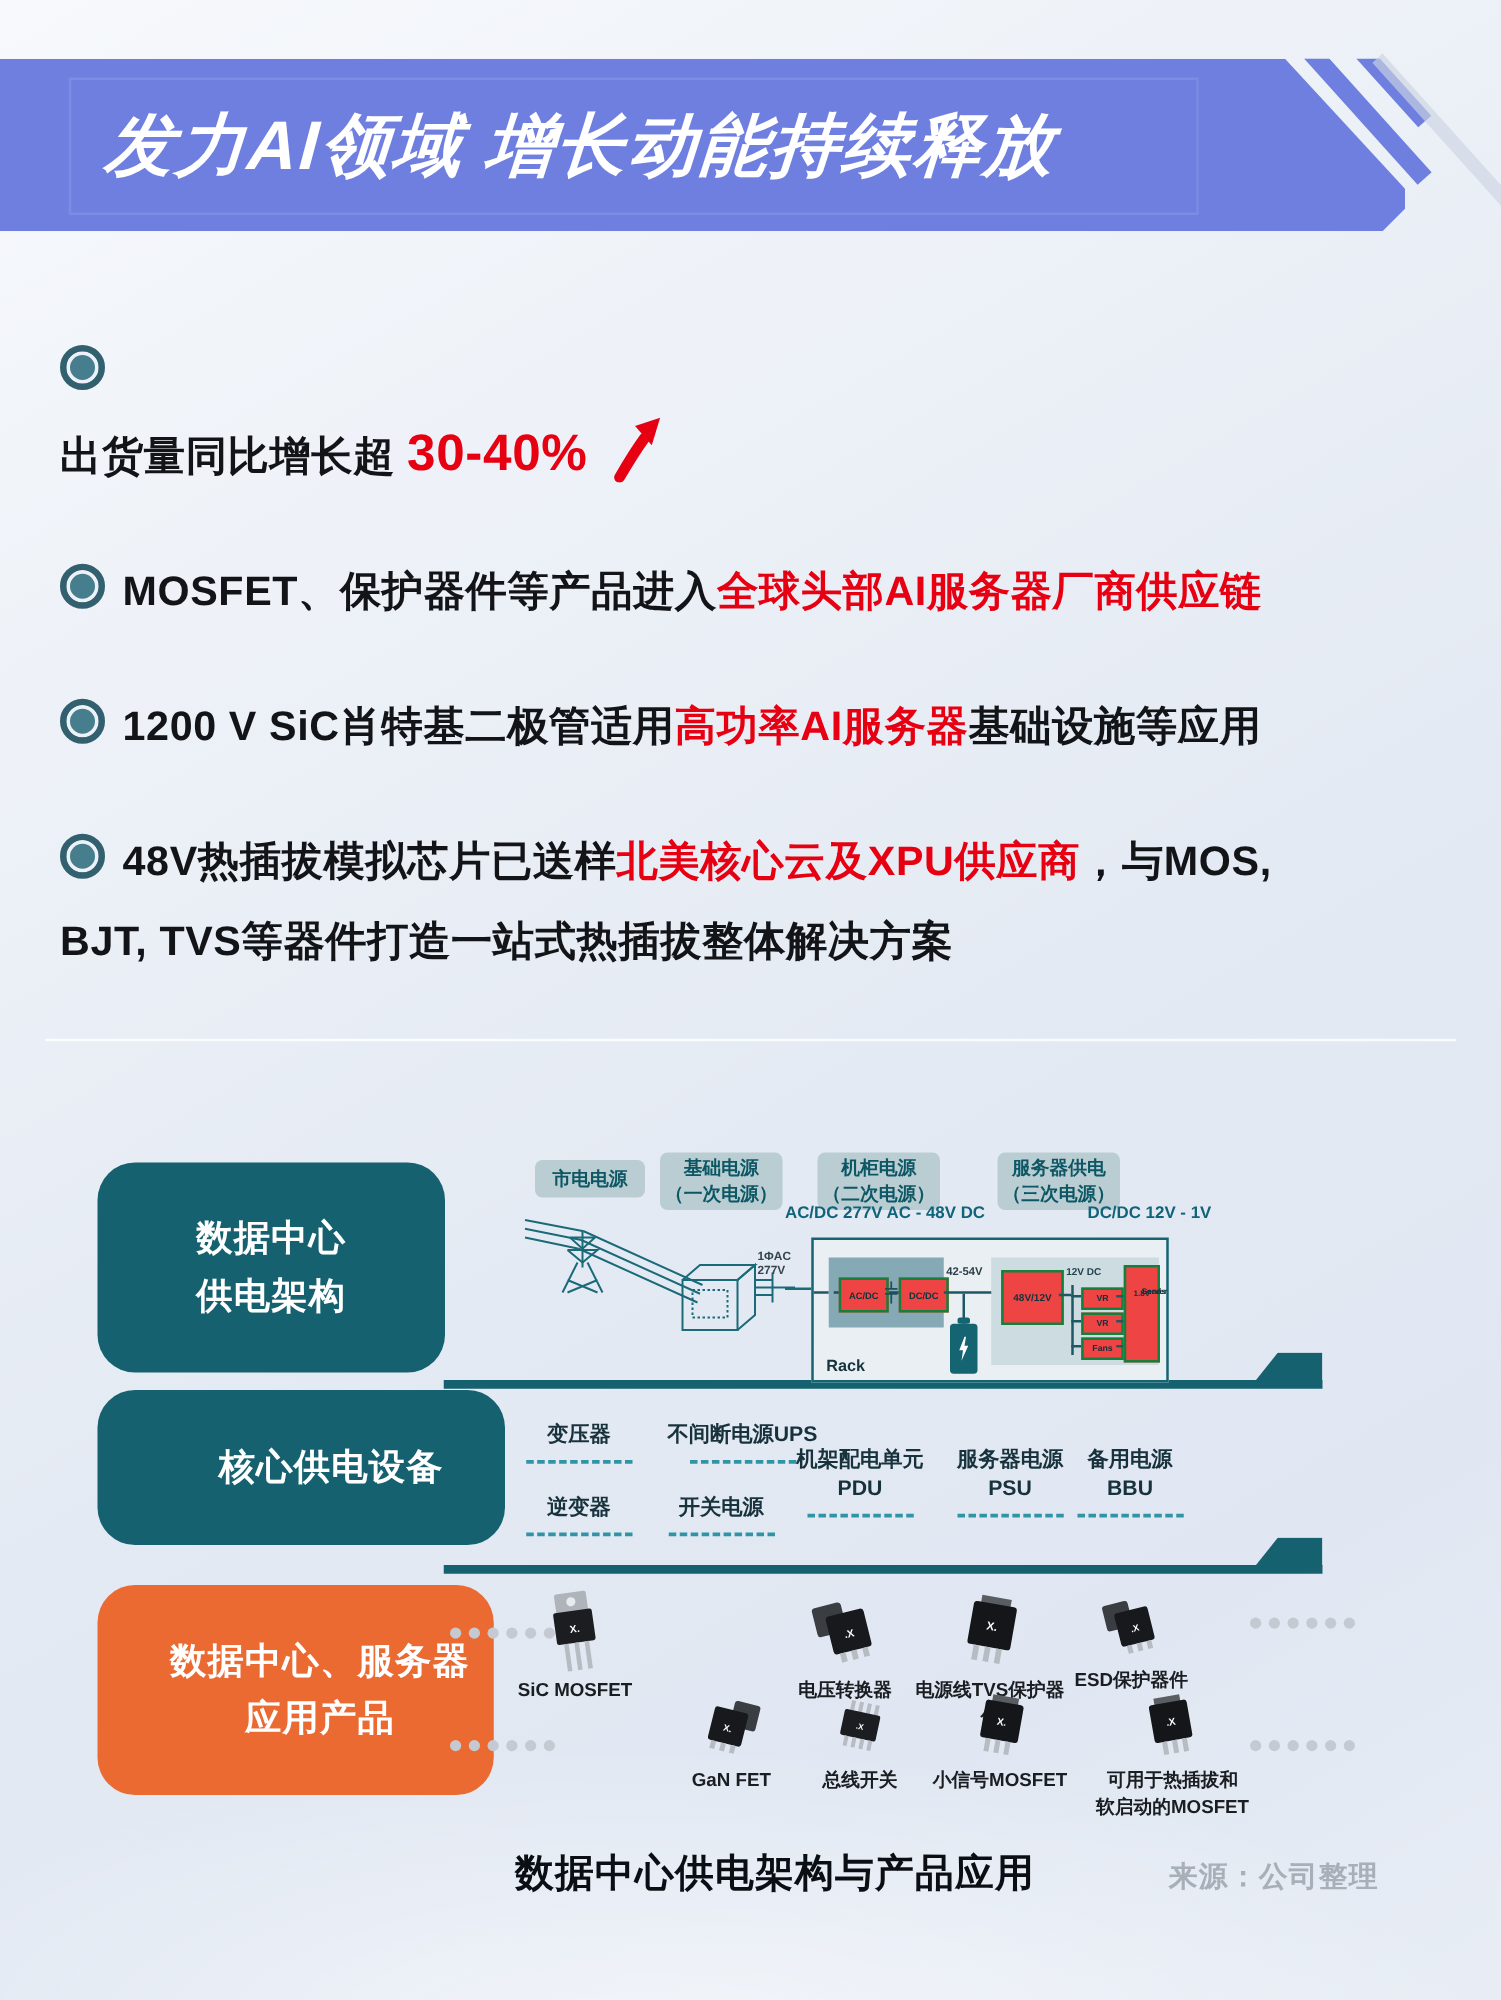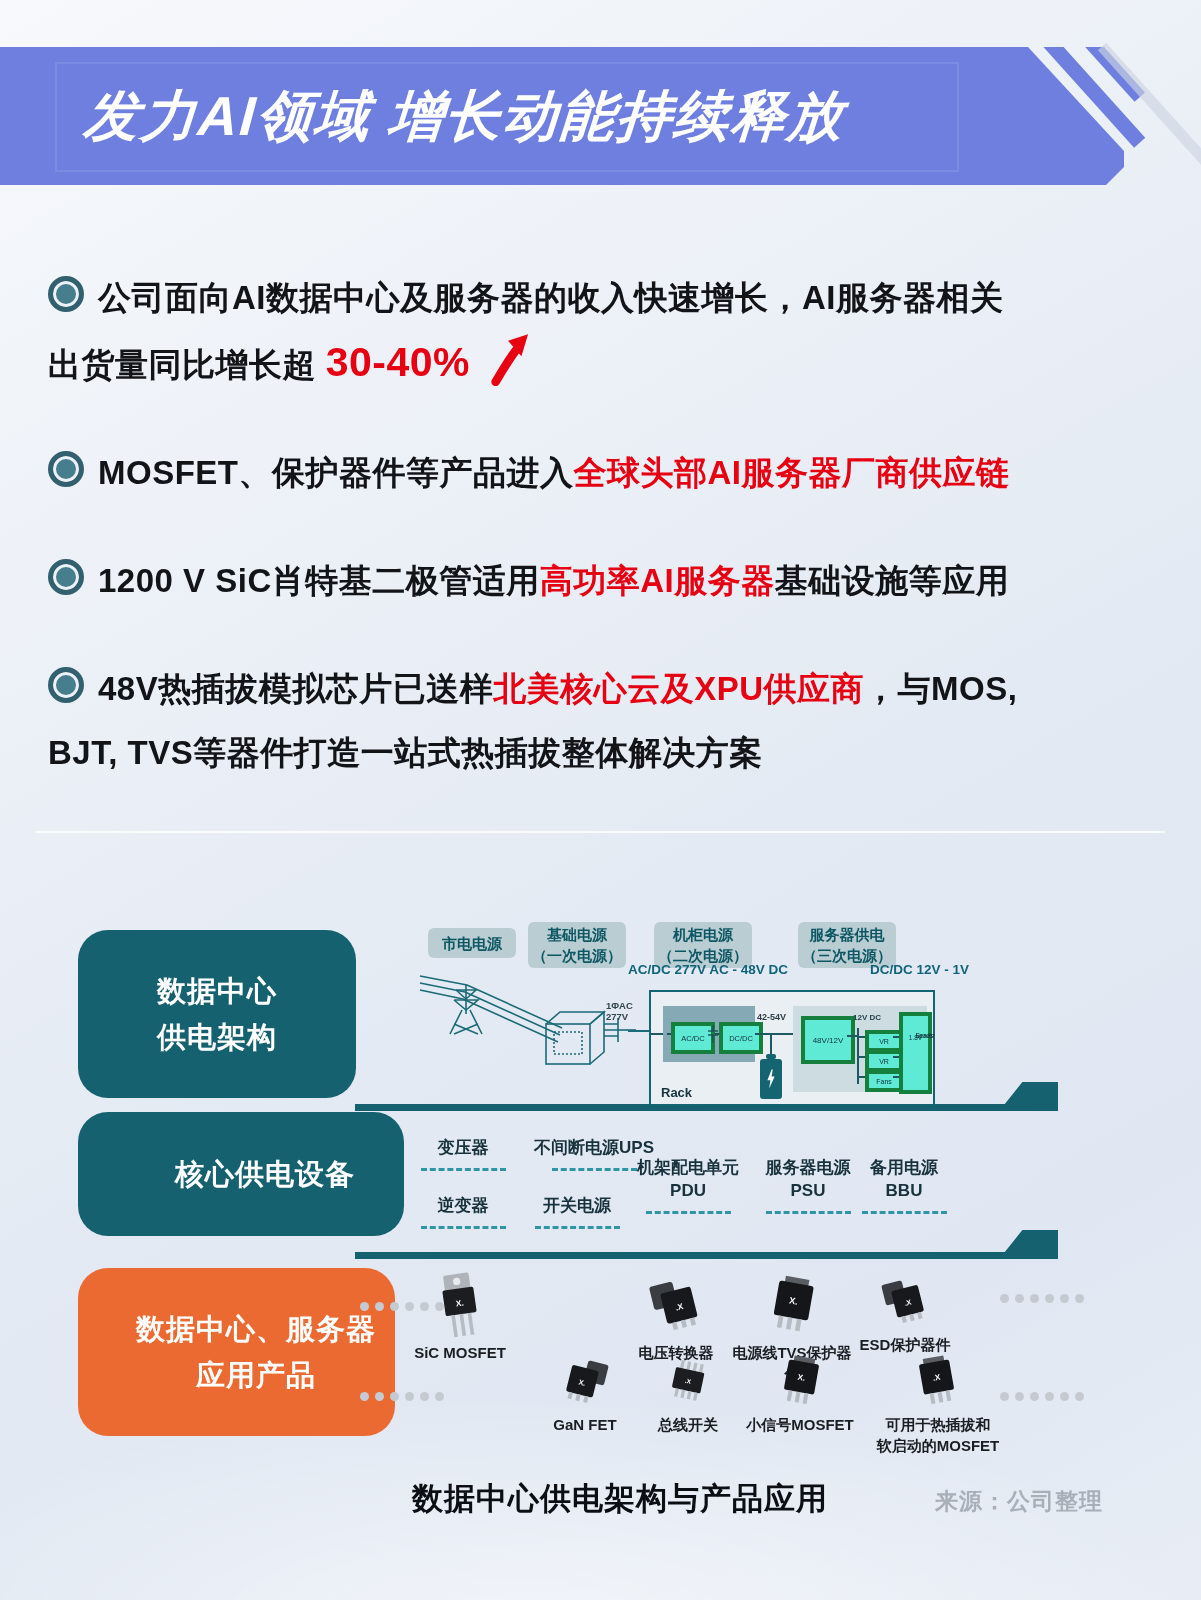--- a/index.html
+++ b/index.html
@@ -57,21 +57,21 @@
   .conv-1{left:628px;top:962px;} .conv-2{left:764px;top:1000px;padding-left:16px;} .conv-3{left:870px;top:962px;}
   .tower-svg{position:absolute;left:418px;top:972px;width:218px;height:108px;}
   .phase-label{position:absolute;left:606px;top:1000px;color:#33454d;font-size:9.5px;font-weight:700;line-height:11px;}
   .wire-ext{position:absolute;left:628px;top:1030px;width:24px;height:2px;background:#1b6a78;}
 
   .rack{position:absolute;left:649px;top:990px;width:282px;height:112px;border:2.5px solid #156472;background:#e9eff3;}
   .rack *{position:absolute;}
   .rk-wire{background:#1e5864;height:2px;}
   .rk-dark{left:12px;top:14px;width:92px;height:56px;background:#85aab6;}
   .rk-darkwire{left:4px;top:27px;width:84px;height:1.5px;background:#1e4f5c;}
-  .rk-chipbox{background:#5eead4;border:4px solid #15803d;color:#12323c;font-size:7.5px;font-weight:400;
+  .rk-chipbox{background:#ef4444;border:2px solid #15803d;color:#12323c;font-size:7.5px;font-weight:700;
     display:flex;align-items:center;justify-content:center;}
   .rk-acdc{left:8px;top:16px;width:36px;height:24px;}
   .rk-dcdc{left:56px;top:16px;width:36px;height:24px;}
   .rk-cap{left:44px;top:19px;}
   .rk-wireA{left:0;top:41px;width:12px;}
   .rk-wireB{left:104px;top:41px;width:40px;}
   .rk-midv{left:106px;top:20px;color:#2c3e46;font-size:9px;font-weight:700;}
   .rk-battwire{left:119px;top:43px;width:2px;height:24px;background:#1e5864;}
   .rk-batt{left:109px;top:67px;width:22px;height:40px;background:#156472;border-radius:3px;
     display:flex;align-items:center;justify-content:center;}
@@ -177,21 +177,21 @@
     <div class="banner-frame"></div>
     <div class="banner-title">发力AI领域  增长动能持续释放</div>
   </div>
   <div class="stripe-box">
     <div class="stripe stripe-1"></div>
     <div class="stripe stripe-2"></div>
   </div>
   <div class="silver-streak"></div>
 
   <div class="bullets">
-    <div class="bullet"><span class="bullet-dot"></span><span class="bullet-text"><span>公司面向AI数据中心及服务器的收入快速增长，AI服务器相关</span><br><span>出货量同比增长超 </span><span class="seg-red seg-big">30-40%</span>
+    <div class="bullet"><span class="bullet-dot"></span><span class="bullet-text"><br><span>出货量同比增长超 </span><span class="seg-red seg-big">30-40%</span>
   <svg class="up-arrow" viewBox="0 0 44 56">
     <path d="M8 52 C 15 40, 21 30, 29 19" stroke="#e60012" stroke-width="9" fill="none" stroke-linecap="round"></path>
     <polygon points="21,9 42,2 35,25" fill="#e60012"></polygon>
   </svg>
 </span></div>
     <div class="bullet"><span class="bullet-dot"></span><span class="bullet-text"><span>MOSFET、保护器件等产品进入</span><span class="seg-red">全球头部AI服务器厂商供应链</span></span></div>
     <div class="bullet"><span class="bullet-dot"></span><span class="bullet-text"><span>1200 V SiC肖特基二极管适用</span><span class="seg-red">高功率AI服务器</span><span>基础设施等应用</span></span></div>
     <div class="bullet"><span class="bullet-dot"></span><span class="bullet-text"><span>48V热插拔模拟芯片已送样</span><span class="seg-red">北美核心云及XPU供应商</span><span>，与MOS,</span><br><span>BJT, TVS等器件打造一站式热插拔整体解决方案</span></span></div>
   </div>
 

